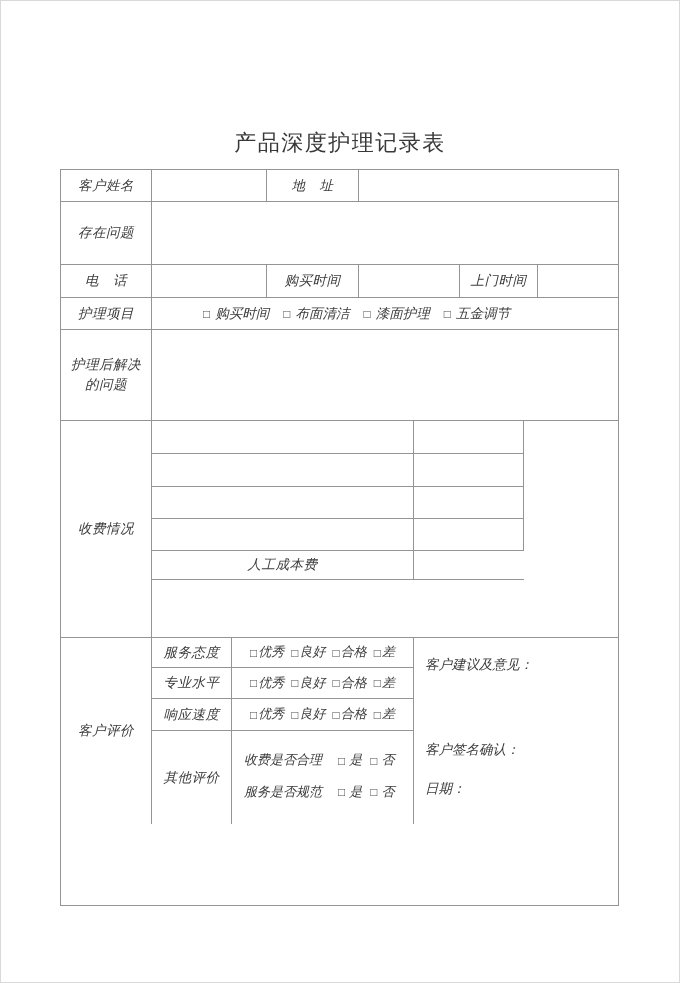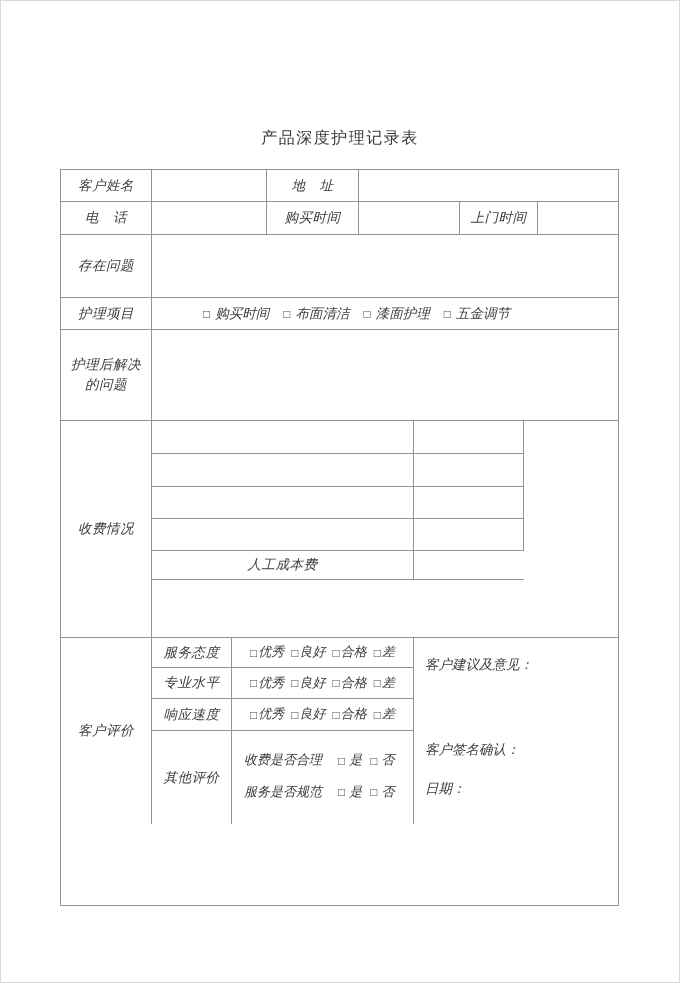--- a/index.html
+++ b/index.html
@@ -6,21 +6,21 @@
     --line:#949494;
     --ink:#3b3b3b;
     --cb:#4d4d4d;
     --page-edge:#d9d9d9;
   }
   *{box-sizing:border-box;margin:0;padding:0;}
   html,body{background:#fff;}
   body{font-family:"Liberation Sans", sans-serif;color:var(--ink);}
   .page{position:relative;width:680px;height:983px;background:#fff;border:1px solid var(--page-edge);overflow:hidden;}
   .title{position:absolute;left:0;top:127px;width:100%;text-align:center;
-         font-size:16px;letter-spacing:1.5px;color:#383838;font-weight:400;}
+         font-size:22px;letter-spacing:1.5px;color:#383838;font-weight:400;}
   .form-table{position:absolute;left:59px;top:168px;width:559px;height:737px;
               border:1px solid var(--line);font-size:13.5px;font-style:italic;}
   .tr{display:flex;border-bottom:1px solid var(--line);}
   .tr.last{border-bottom:none;}
   .td{border-right:1px solid var(--line);display:flex;align-items:center;justify-content:center;
       text-align:center;line-height:1.45;}
   .td.last{border-right:none;}
   .td.grow{flex:1 1 auto;}
   .lbl{letter-spacing:0.5px;}
   .sub{display:flex;flex-direction:column;border-right:1px solid var(--line);}
@@ -57,34 +57,34 @@
 
   <div class="form-table">
 
     <div class="tr" style="height:32px">
       <div class="td lbl" style="width:91px">客户姓名</div>
       <div class="td" style="width:115px"></div>
       <div class="td lbl" style="width:92px">地　址</div>
       <div class="td grow last"></div>
     </div>
 
+    <div class="tr" style="height:63px">
+      <div class="td lbl" style="width:91px">存在问题</div>
+      <div class="td grow last"></div>
+    </div>
+
     <div class="tr" style="height:33px">
       <div class="td lbl" style="width:91px">电　话</div>
       <div class="td" style="width:115px"></div>
       <div class="td lbl" style="width:92px">购买时间</div>
       <div class="td" style="width:101px"></div>
       <div class="td lbl" style="width:78px">上门时间</div>
       <div class="td grow last"></div>
     </div>
 
-    <div class="tr" style="height:63px">
-      <div class="td lbl" style="width:91px">存在问题</div>
-      <div class="td grow last"></div>
-    </div>
-
     <div class="tr" style="height:32px">
       <div class="td lbl" style="width:91px">护理项目</div>
       <div class="td grow last left-pad">
         <span class="opt">
             <span class="cb">□</span>
             <span>购买时间</span>
           </span>
         <span class="opt">
             <span class="cb">□</span>
             <span>布面清洁</span>

